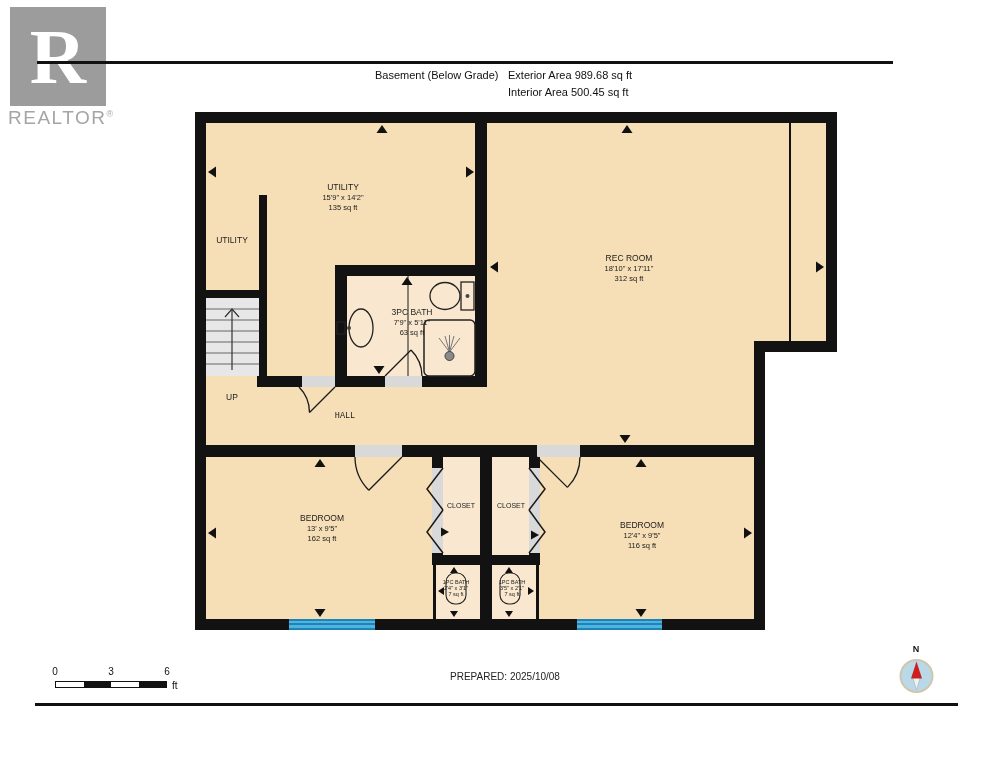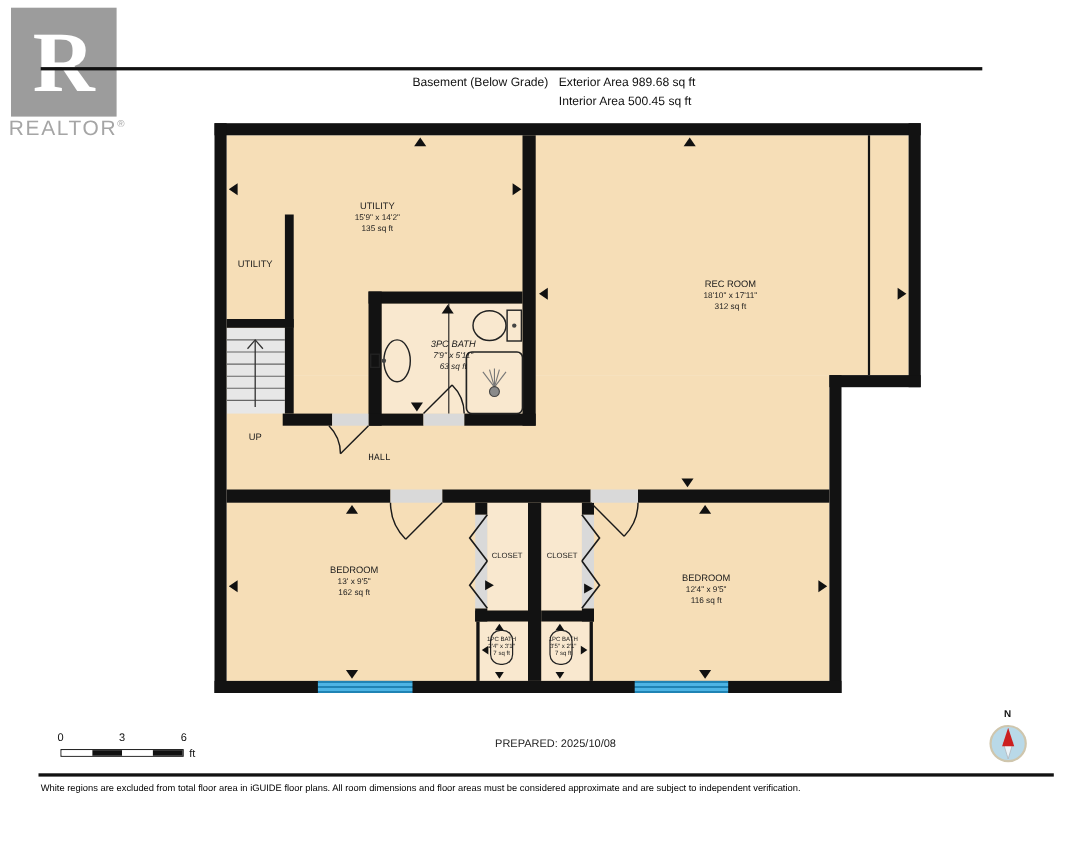--- a/index.html
+++ b/index.html
@@ -212,26 +212,26 @@
         <polygon points="344,423 336,418.5 336,427.5"></polygon>
       </g>
     </svg>
 
     <div class="room-label" style="left:148px;top:70px;">
       <div class="nm">UTILITY</div>
       <div class="dim">15'9" x 14'2"</div>
       <div class="dim">135 sq ft</div>
     </div>
     <div class="single" style="left:37px;top:123px;">UTILITY</div>
-    <div class="room-label" style="left:434px;top:141px;margin-left:35px;">
+    <div class="room-label" style="left:434px;top:141px;">
       <div class="nm">REC ROOM</div>
       <div class="dim">18'10" x 17'11"</div>
       <div class="dim">312 sq ft</div>
     </div>
-    <div class="room-label" style="left:217px;top:195px;font-style:italic;">
+    <div class="room-label" style="left:217px;top:195px;">
       <div class="nm">3PC BATH</div>
       <div class="dim">7'9" x 5'11"</div>
       <div class="dim">63 sq ft</div>
     </div>
     <div class="single" style="left:150px;top:299px;font-family:Liberation Mono, monospace;">HALL</div>
     <div class="single" style="left:37px;top:280px;">UP</div>
     <div class="room-label" style="left:127px;top:401px;">
       <div class="nm">BEDROOM</div>
       <div class="dim">13' x 9'5"</div>
       <div class="dim">162 sq ft</div>
@@ -270,15 +270,14 @@
   <div id="prepared">PREPARED: 2025/10/08</div>
 
   <div id="compass-n">N</div>
   <svg id="compass-svg" width="37" height="37" viewBox="0 0 37 37">
     <circle cx="18.5" cy="19" r="16" fill="#b9d9e8" stroke="#cfc6ad" stroke-width="2"></circle>
     <polygon points="18.5,33 14,18 23,18" fill="#eef4f8" stroke="#b3bac0" stroke-width="0.8"></polygon>
     <polygon points="18.5,4.5 13,21.5 24,21.5" fill="#cc1f1f"></polygon>
   </svg>
 
   <div class="hline" style="left:35px;top:703px;width:923px;height:3px;"></div>
-  <div id="disclaimer">White regions are excluded from total floor area in iGUIDE floor plans. All room dimensions and floor areas must be considered approximate and are subject to independent verification.</div>
 
 </div>
 
 </body></html>

